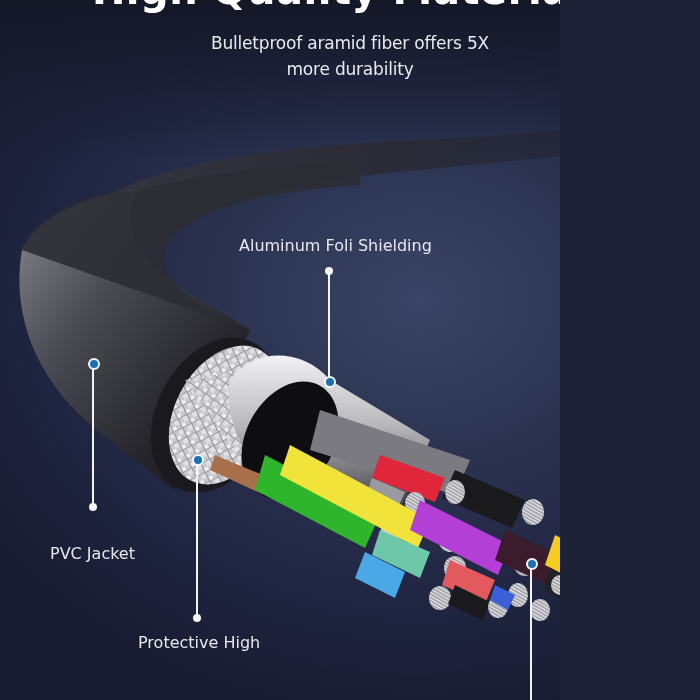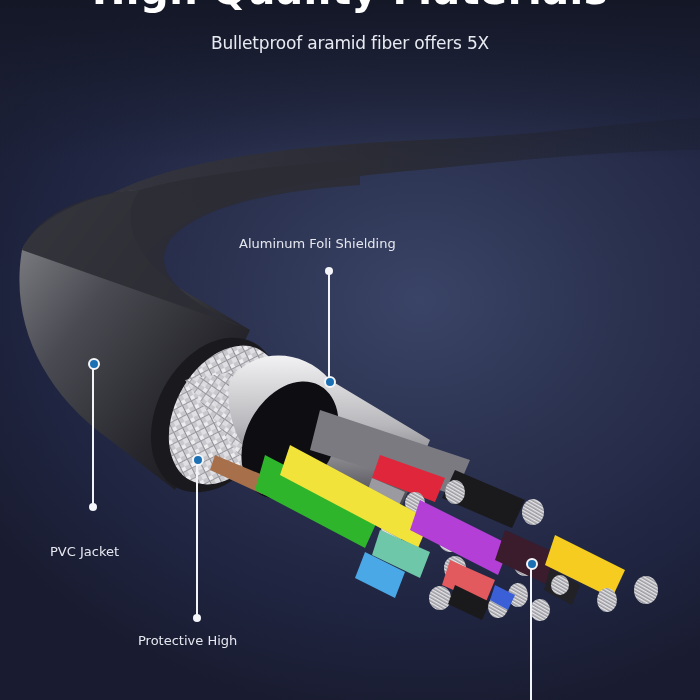--- a/index.html
+++ b/index.html
@@ -2,21 +2,21 @@
 <html><head>
   <meta charset="utf-8">
   <style>
     html, body {
       margin: 0; padding: 0;
       width: 700px; height: 700px; overflow: hidden;
       background: #1e2236;
     }
     .stage {
       position: relative;
-      width: 700px; height: 700px;
+      width: 560px; height: 700px;
       overflow: hidden;
       background:
         radial-gradient(ellipse 520px 420px at 420px 300px, #3a4466 0%, #2b3250 40%, #1f2440 75%, #191c30 100%);
       font-family: "DejaVu Sans", "Liberation Sans", sans-serif;
     }
     .top-shade {
       position: absolute; left: 0; top: 0; width: 700px; height: 160px;
       background: linear-gradient(180deg, #141726 0%, rgba(26,30,50,0.6) 60%, rgba(26,30,50,0) 100%);
     }
     .headline {
@@ -28,21 +28,21 @@
     .subtitle {
       position: absolute; left: 150px; top: 30px; width: 400px;
       text-align: center; color: #e8eaf2;
       font-size: 17px; line-height: 26px;
       font-family: "DejaVu Sans", sans-serif;
       letter-spacing: -0.2px;
     }
     svg.illustration { position: absolute; left: 0; top: 0; }
     .callout-label {
       position: absolute; color: #e6e8f0;
-      font-size: 13px; letter-spacing: 0;
+      font-size: 16px; letter-spacing: 0;
       font-family: "DejaVu Sans", sans-serif;
       white-space: nowrap;
     }
     .leader {
       position: absolute; width: 2px; background: #f2f4f8;
     }
     .dot-end {
       position: absolute; width: 8px; height: 8px; border-radius: 50%;
       background: #f4f6fa; margin-left: -3px;
     }
@@ -53,20 +53,21 @@
   </style>
 </head>
 <body>
 
 <div class="stage">
   <div class="top-shade"></div>
 
   <div class="headline">High Quality Materials</div>
   <div class="subtitle">
     <div>Bulletproof aramid fiber offers 5X</div>
+    <div>more durability</div>
   </div>
 
   <svg class="illustration" width="700" height="700" viewBox="0 0 700 700">
     <defs>
       <linearGradient id="jacketGrad" x1="0" y1="0" x2="1" y2="1">
         <stop offset="0" stop-color="#8a8a90"></stop>
         <stop offset="0.35" stop-color="#4a4a52"></stop>
         <stop offset="0.7" stop-color="#26262c"></stop>
         <stop offset="1" stop-color="#141418"></stop>
       </linearGradient>

